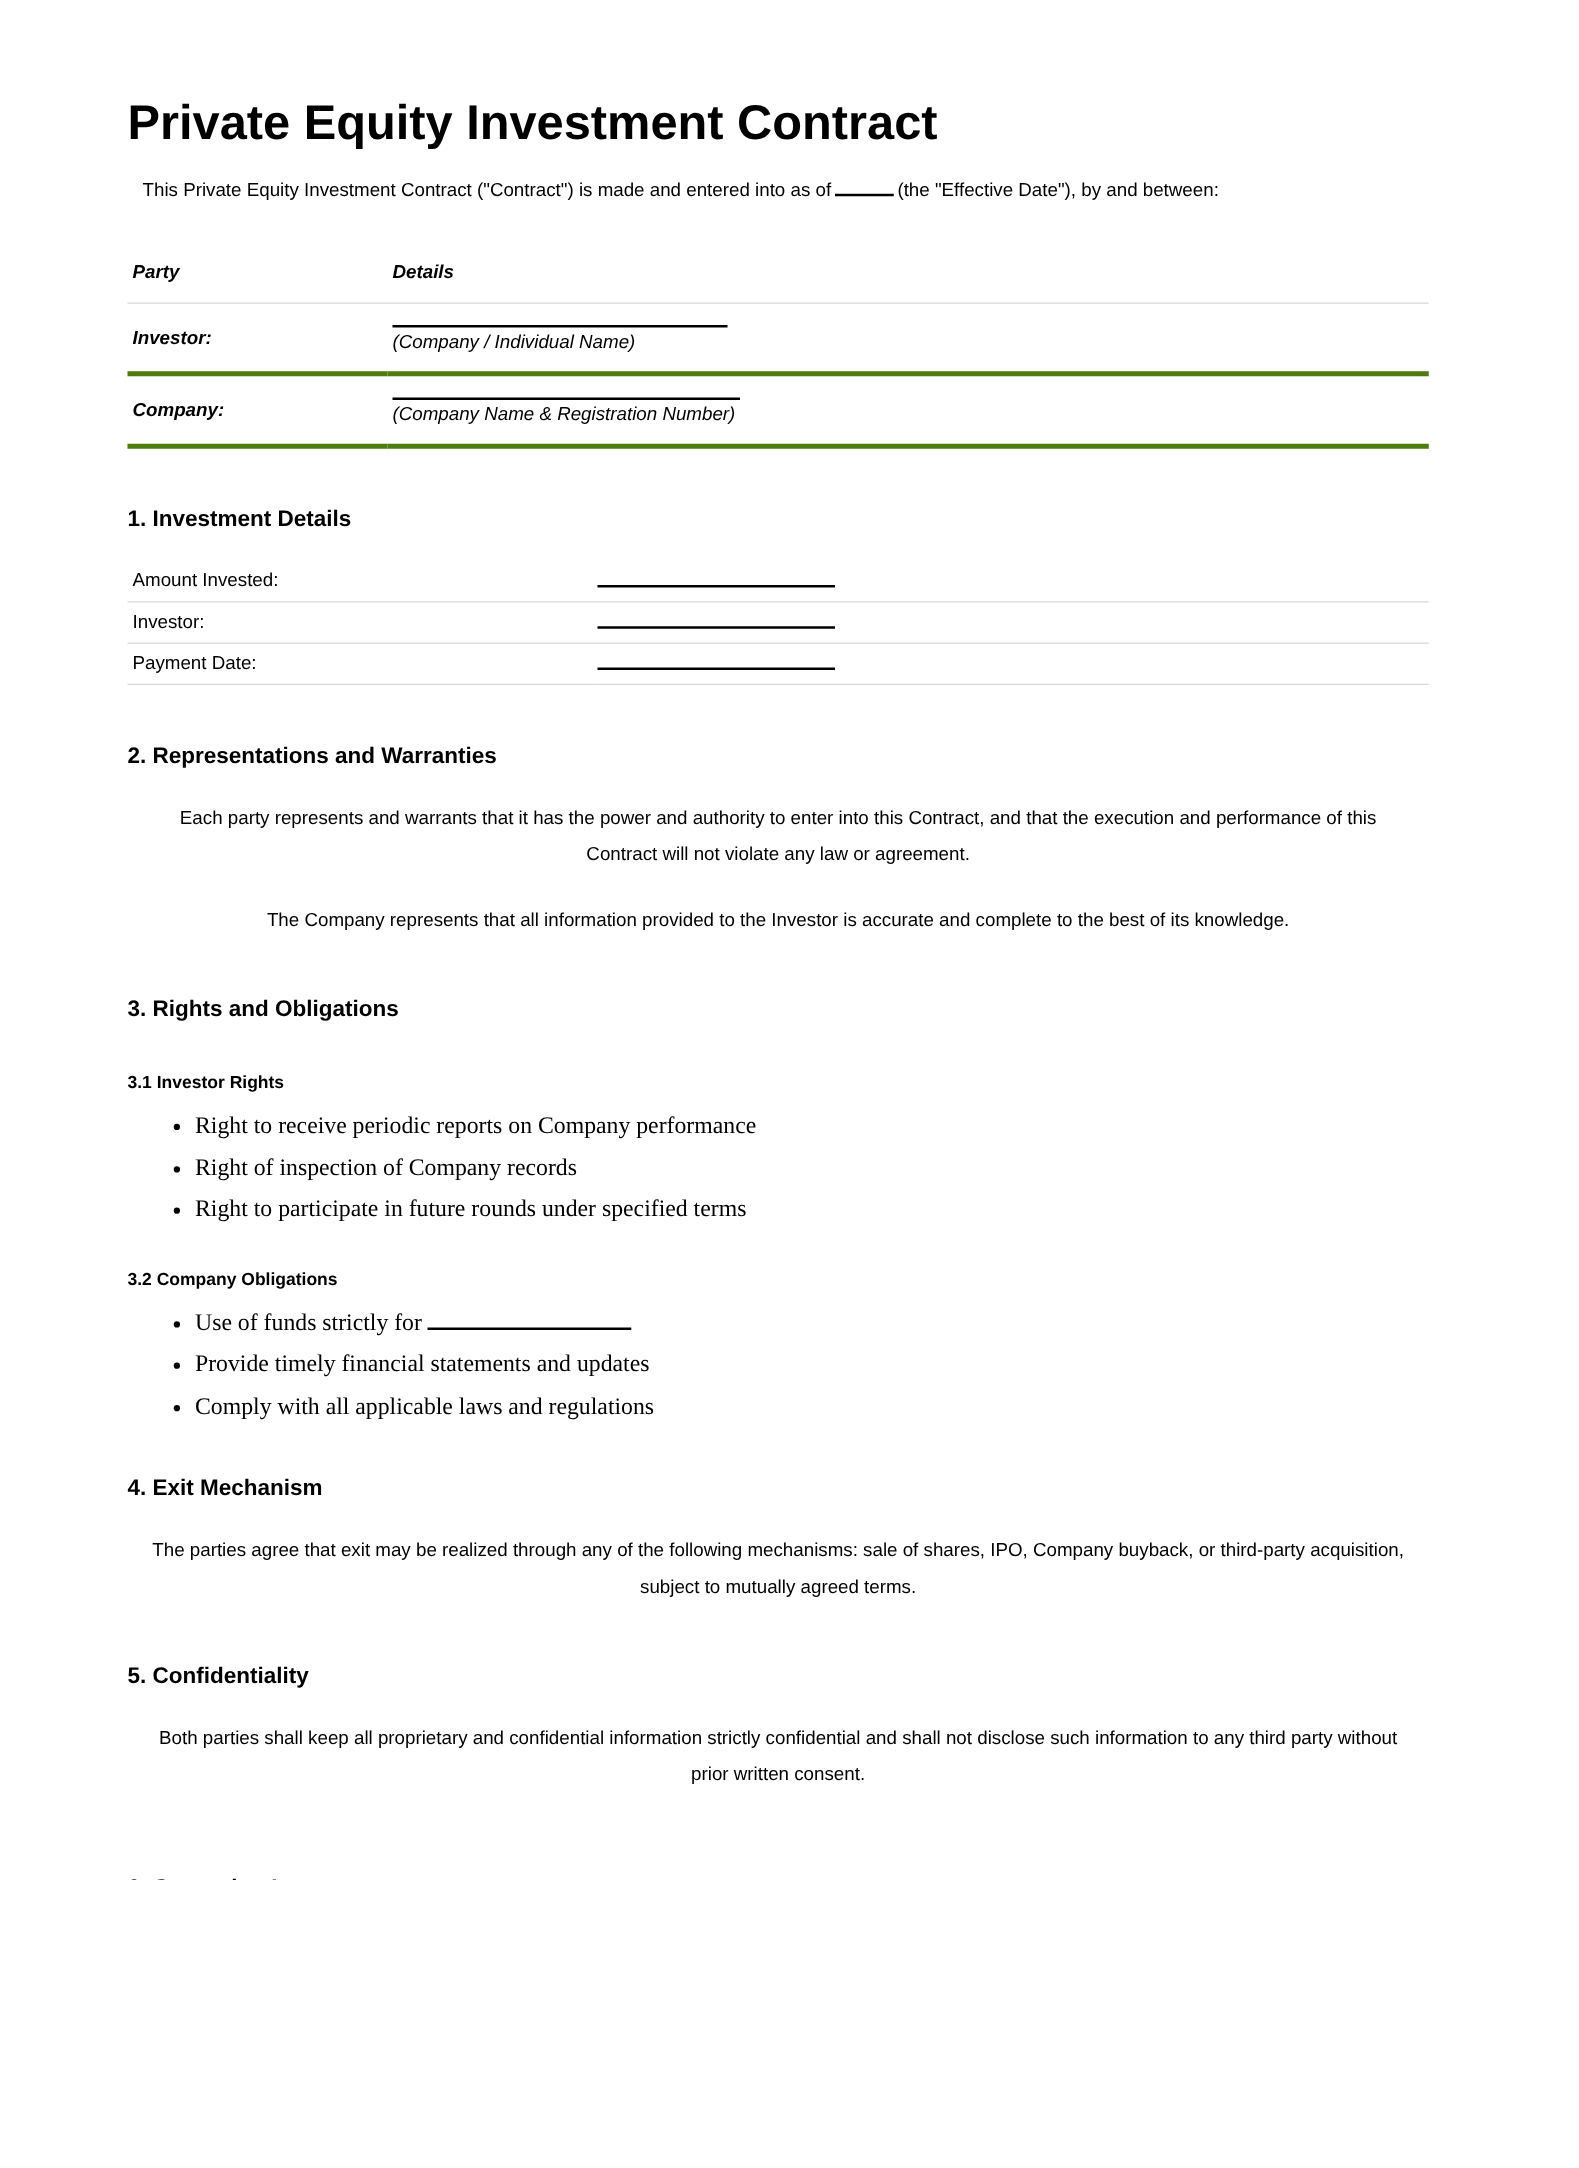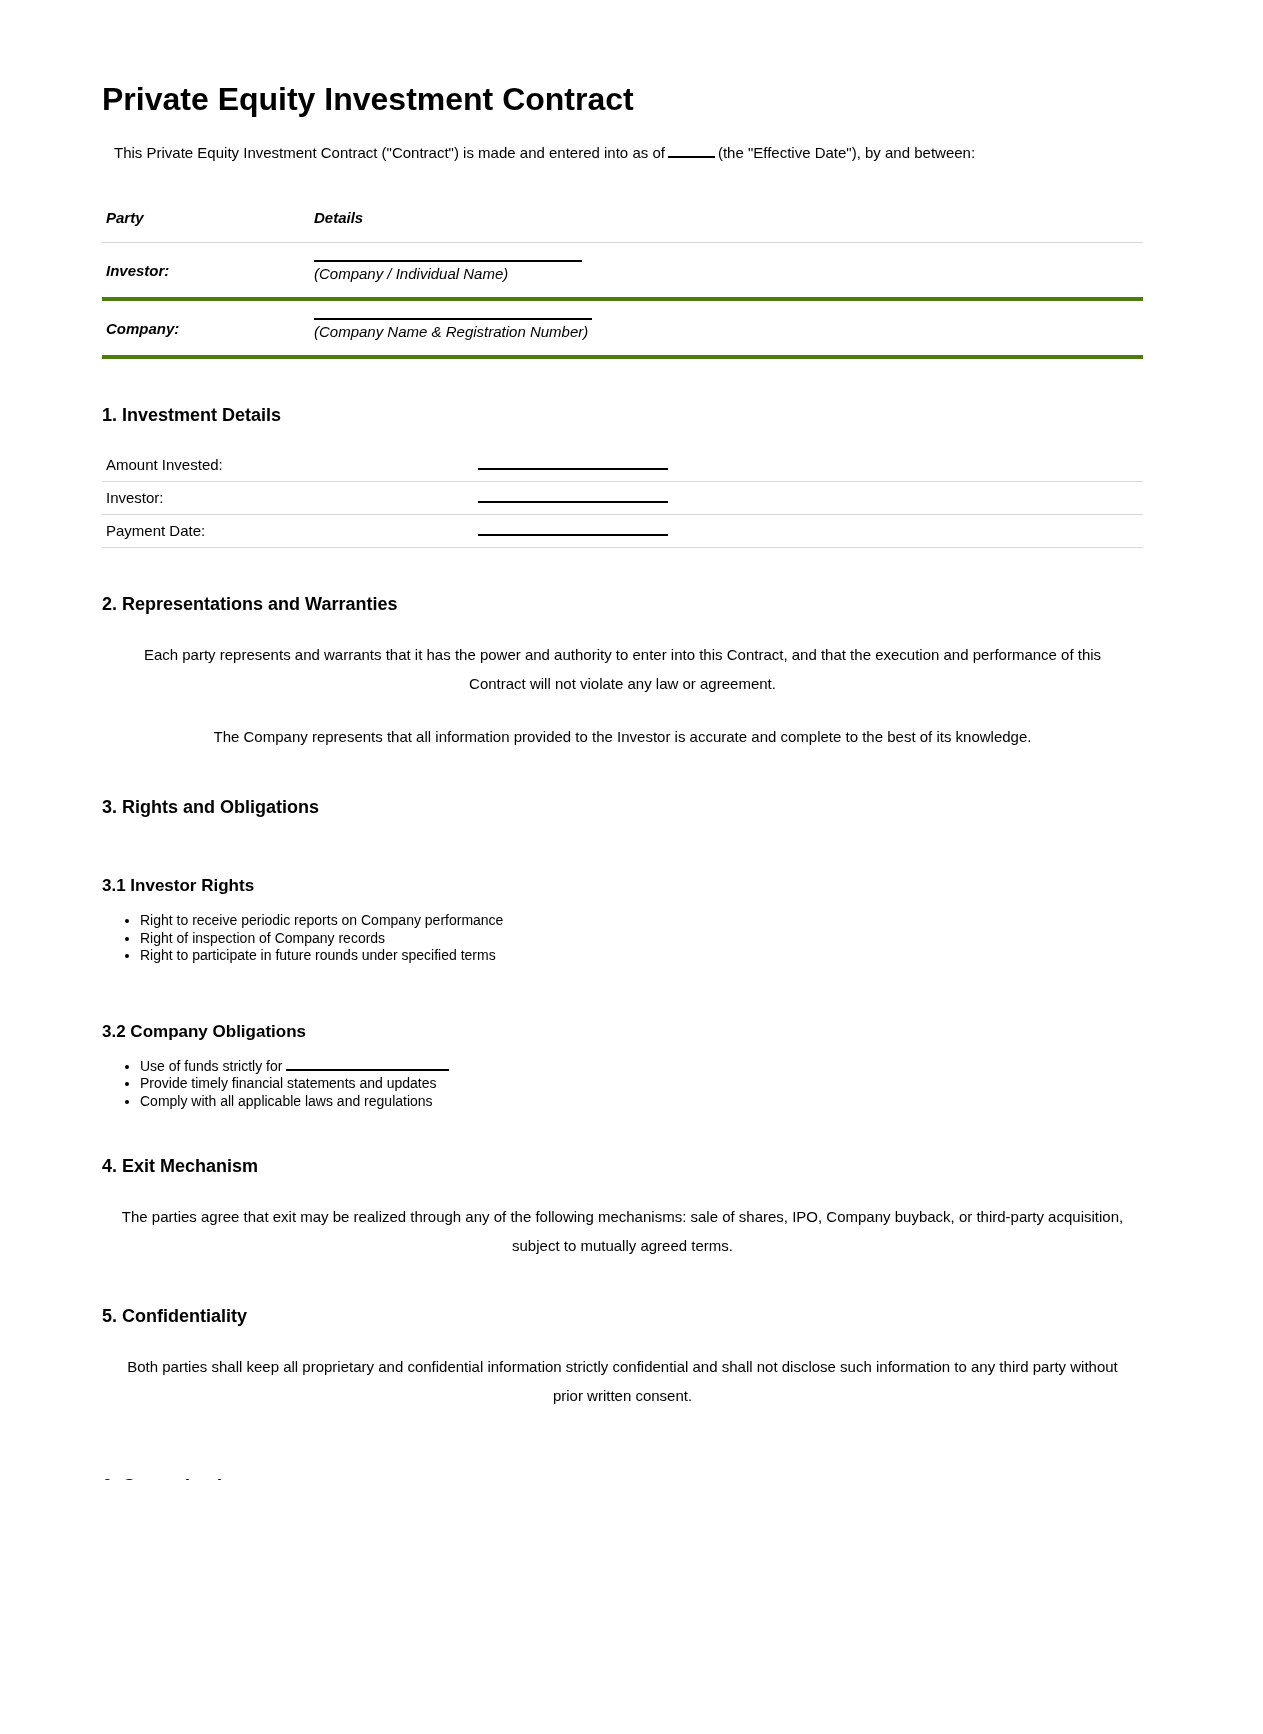--- a/index.html
+++ b/index.html
@@ -11,21 +11,21 @@
     color: #000000;
   }
   .doc {
     width: 1041px;
     margin-left: 102px;
     padding-top: 82px;
     font-size: 15px;
     line-height: 29px;
   }
   h1.doc-title {
-    font-size: 32px;
+    font-size: 39px;
     line-height: 34px;
     font-weight: bold;
     margin: 0 0 22px 0;
   }
   p.para { margin: 0 0 26px 12px; }
   p.body-para { margin: 24px 16px; text-align: center; }
   .blank {
     display: inline-block;
     border-bottom: 2.5px solid #000;
     height: 13px;
@@ -63,24 +63,24 @@
   .fill-line.wide { width: 278px; }
   .hint { font-size: 15px; line-height: 22px; }
 
   h2.sec {
     font-size: 18px;
     line-height: 24px;
     font-weight: bold;
     margin: 44px 0 18px 0;
   }
   h3.subsec {
-    font-size: 17px;
+    font-size: 14px;
     line-height: 21px;
     font-weight: bold;
-    margin: 56px 0 16px 0;
+    margin: 36px 0 16px 0;
   }
 
   table.details {
     width: 100%;
     border-collapse: collapse;
     margin: 22px 0 16px 0;
   }
   table.details td {
     padding: 6px 0 7px 4px;
     border-bottom: 1px solid #d8d8d8;
@@ -93,23 +93,24 @@
     border-bottom: 2.5px solid #000;
     width: 190px;
     height: 10px;
   }
 
   ul.doc-list {
     margin: 14px 0 0 0;
     padding-left: 38px;
   }
   ul.doc-list li {
-    font-size: 14px;
+    font-size: 19px;
     line-height: 17.5px;
-    margin: 0;
+    margin: 16px;
+    font-family: Liberation Serif, serif;
   }
 
   .clip-bottom {
     height: 46px;
     overflow: hidden;
   }
   .clip-bottom h2.sec { margin: 40px 0 0 0; }
 </style>
 </head>
 <body>

